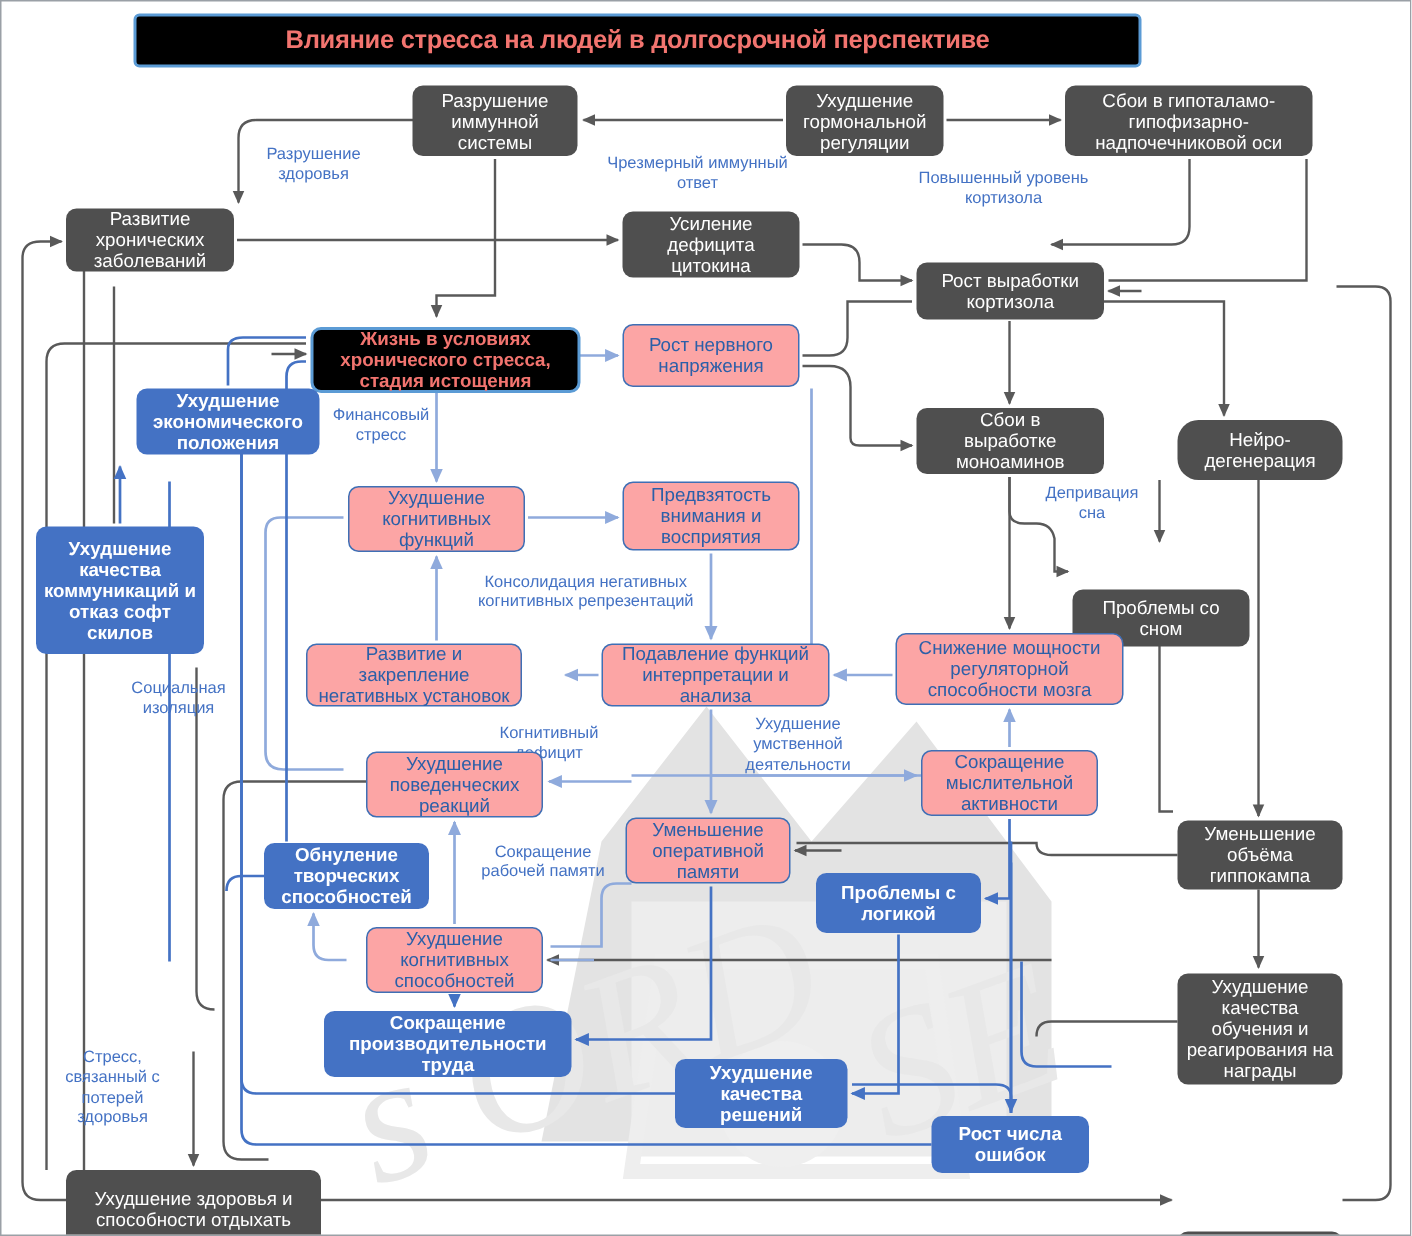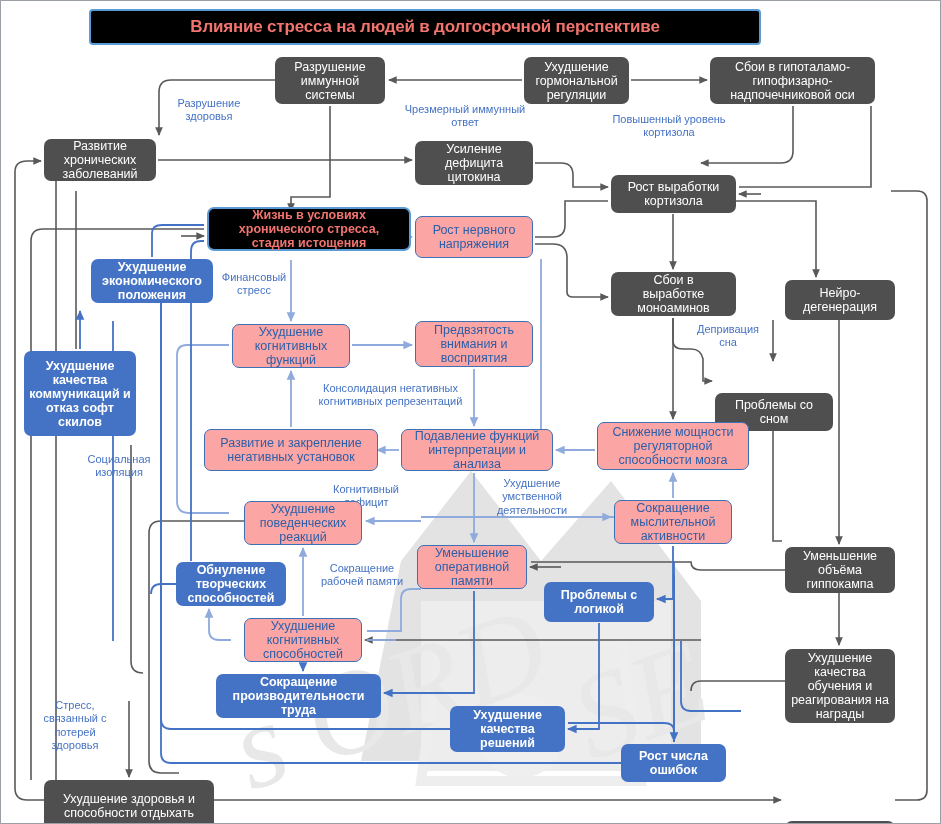--- a/index.html
+++ b/index.html
@@ -286,40 +286,40 @@
       </div>
       <div class="node n-dark" style="left: 414px; top: 140px; width: 118px; height: 44px;">
         <span style="white-space: pre-line;">Усиление
 дефицита
 цитокина</span>
       </div>
       <div class="node n-dark" style="left: 610px; top: 174px; width: 125px; height: 38px;">
         <span style="white-space: pre-line;">Рост выработки
 кортизола</span>
       </div>
-      <div class="node n-black" style="left: 206px; top: 206px; width: 204px; height: 44px;">
+      <div class="node n-black" style="left: 206px; top: 217px; width: 180px; height: 44px;">
         <span style="white-space: pre-line;">Жизнь в условиях
 хронического стресса,
 стадия истощения</span>
       </div>
       <div class="node n-cyan" style="left: 414px; top: 215px; width: 118px; height: 42px;">
         <span style="white-space: pre-line;">Рост нервного
 напряжения</span>
       </div>
       <div class="node n-dark" style="left: 610px; top: 271px; width: 125px; height: 44px;">
         <span style="white-space: pre-line;">Сбои в
 выработке
 моноаминов</span>
       </div>
       <div class="node n-blue" style="left: 90px; top: 258px; width: 122px; height: 44px;">
         <span style="white-space: pre-line;">Ухудшение
 экономического
 положения</span>
       </div>
-      <div class="node n-dark" style="left: 784px; top: 279px; width: 110px; height: 40px;">
+      <div class="node n-dark" style="left: 784px; top: 279px; width: 110px; height: 40px; border-radius: 14px;">
         <span style="white-space: pre-line;">Нейро-
 дегенерация</span>
       </div>
       <div class="node n-cyan" style="left: 231px; top: 323px; width: 118px; height: 44px;">
         <span style="white-space: pre-line;">Ухудшение
 когнитивных
 функций</span>
       </div>
       <div class="node n-cyan" style="left: 414px; top: 320px; width: 118px; height: 46px;">
         <span style="white-space: pre-line;">Предвзятость
@@ -330,21 +330,21 @@
         <span style="white-space: pre-line;">Ухудшение
 качества
 коммуникаций и
 отказ софт
 скилов</span>
       </div>
       <div class="node n-dark" style="left: 714px; top: 364px; width: 118px; height: 38px; margin-top: 28px;">
         <span style="white-space: pre-line;">Проблемы со
 сном</span>
       </div>
-      <div class="node n-cyan" style="left: 203px; top: 428px; width: 174px; height: 42px;">
+      <div class="node n-cyan" style="left: 203px; top: 428px; width: 144px; height: 42px;">
         <span style="white-space: pre-line;">Развитие и закрепление
 негативных установок</span>
       </div>
       <div class="node n-cyan" style="left: 400px; top: 428px; width: 152px; height: 42px;">
         <span style="white-space: pre-line;">Подавление функций
 интерпретации и анализа</span>
       </div>
       <div class="node n-cyan" style="left: 596px; top: 421px; width: 152px; height: 48px;">
         <span style="white-space: pre-line;">Снижение мощности
 регуляторной

